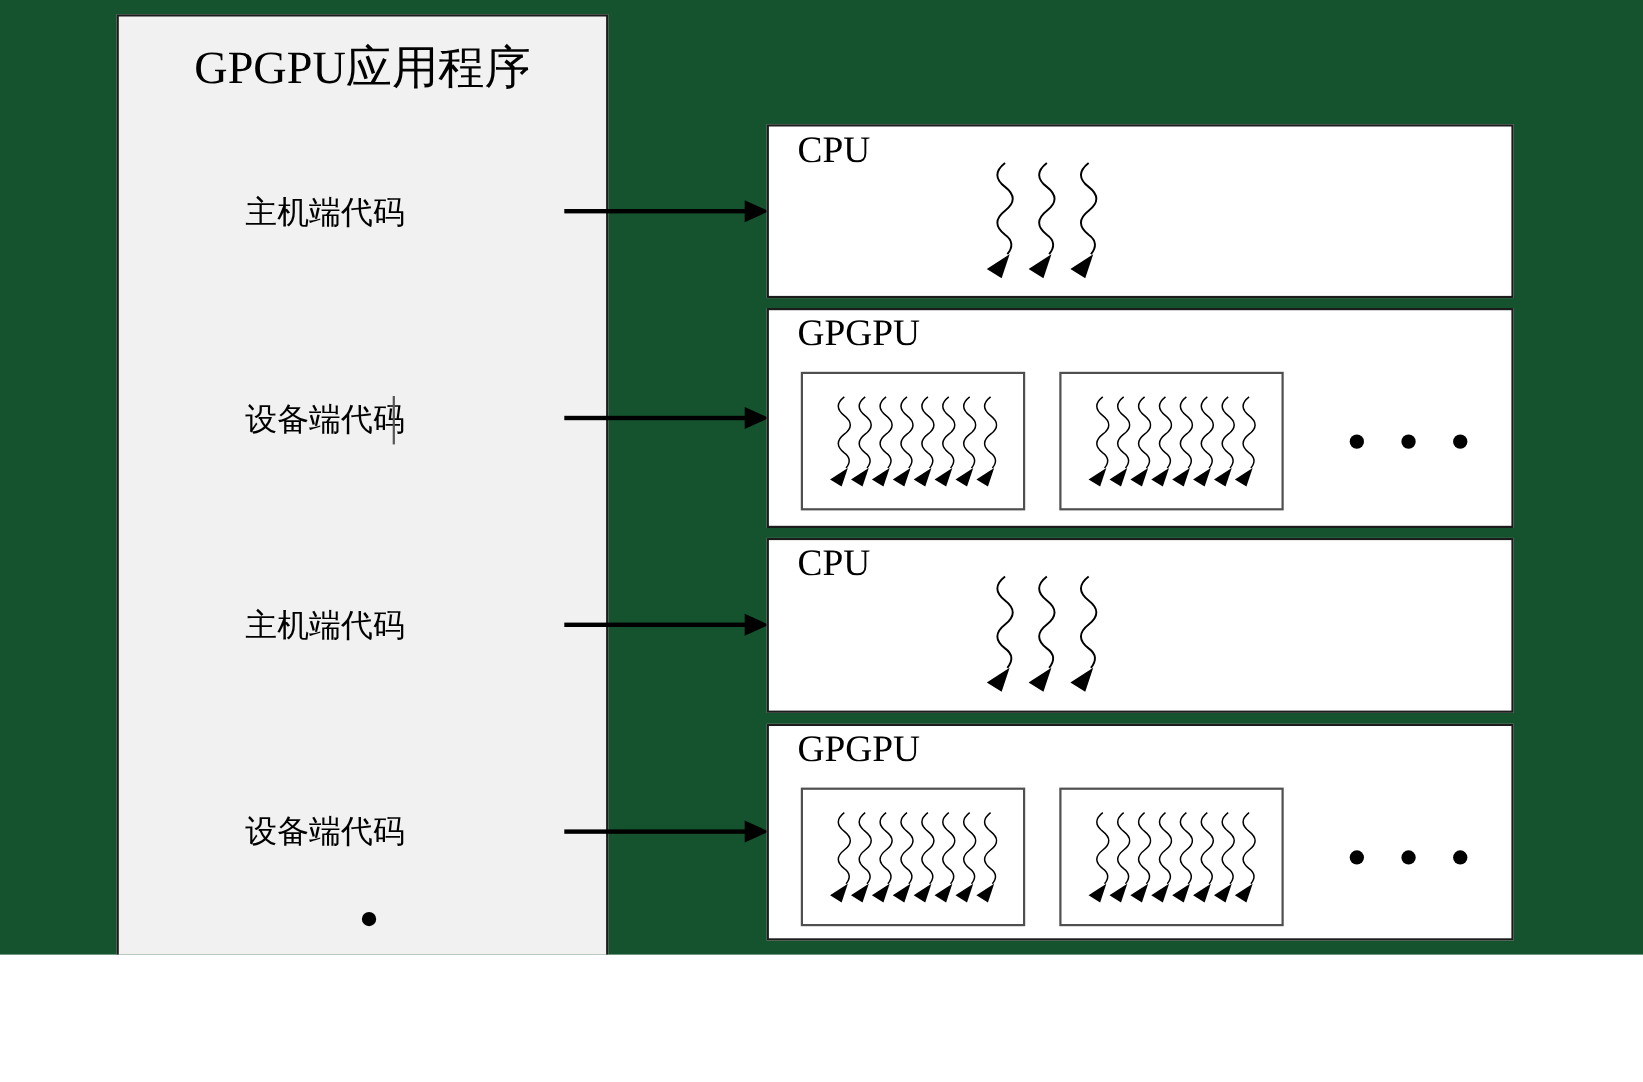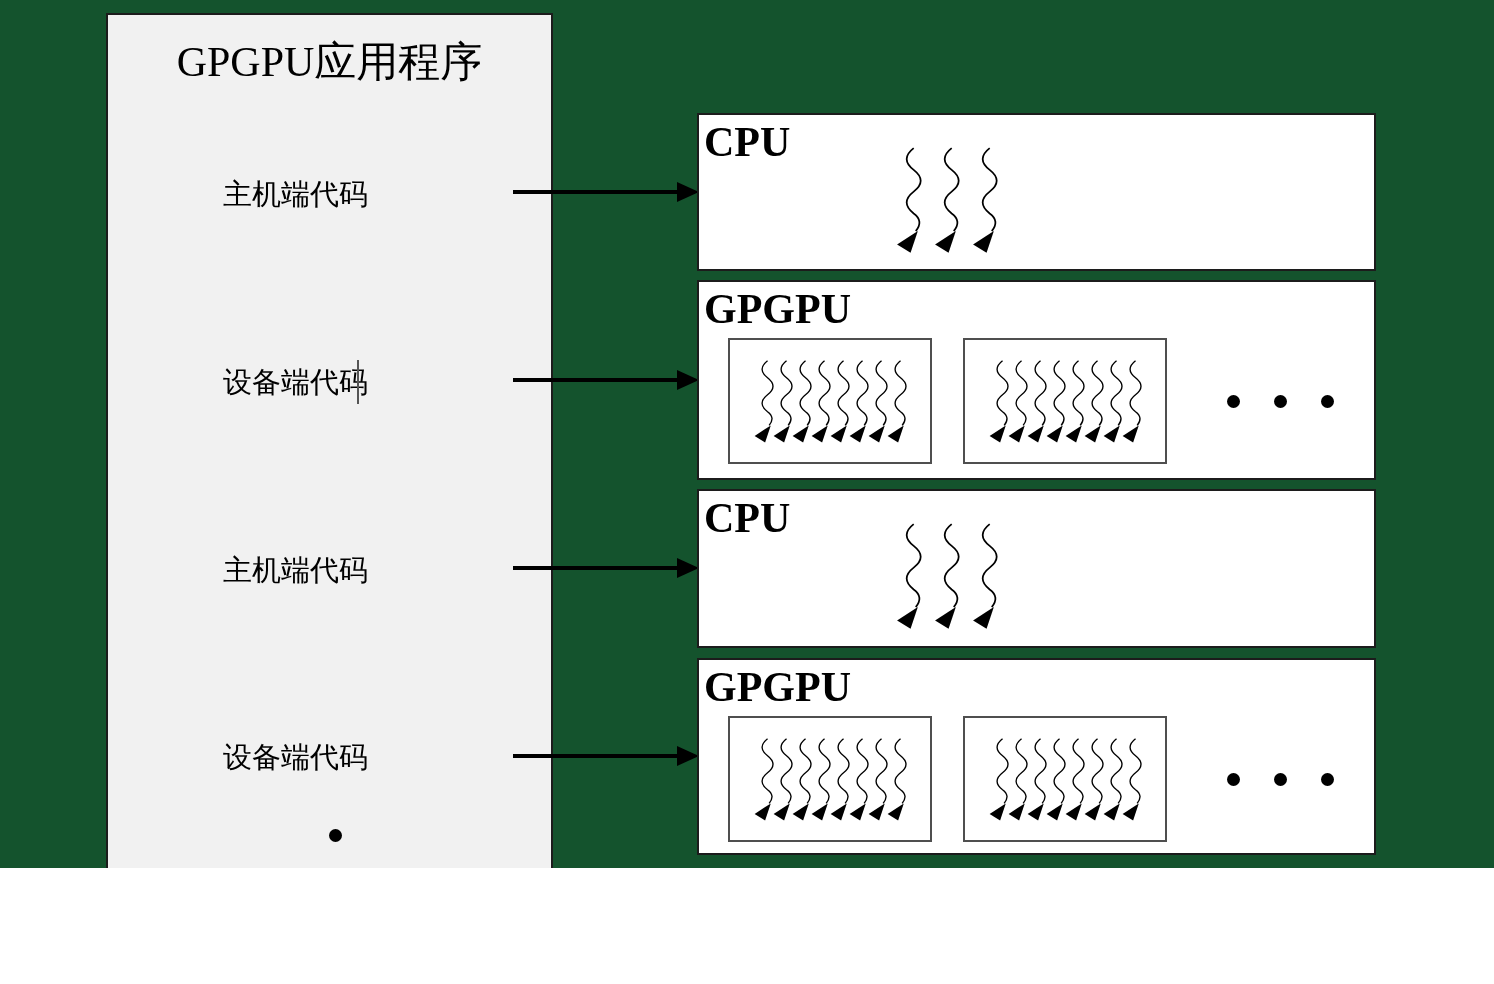--- a/index.html
+++ b/index.html
@@ -56,21 +56,21 @@
   
   .hw-box{
     position:absolute;left:697px;width:679px;background:#ffffff;
     border:2px solid var(--border);
   }
   .hw-box.r1{top:113px;height:158px;}
   .hw-box.r2{top:280px;height:200px;}
   .hw-box.r3{top:489px;height:159px;}
   .hw-box.r4{top:658px;height:197px;}
   .hw-label{
-    position:absolute;left:5px;top:2px;font-size:42px;line-height:1.2;white-space:nowrap;font-weight:bold;
+    position:absolute;left:26px;top:2px;font-size:34px;line-height:1.2;white-space:nowrap;
   }
   .cpu-threads{
     position:absolute;left:193px;top:30px;display:flex;gap:5px;
   }
   .cpu-threads svg{width:33px;height:112px;}
   .sm-box{
     position:absolute;top:56px;width:204px;height:126px;
     border:2px solid var(--inner-border);background:#ffffff;
     display:flex;align-items:flex-start;justify-content:center;padding-top:11px;
   }

